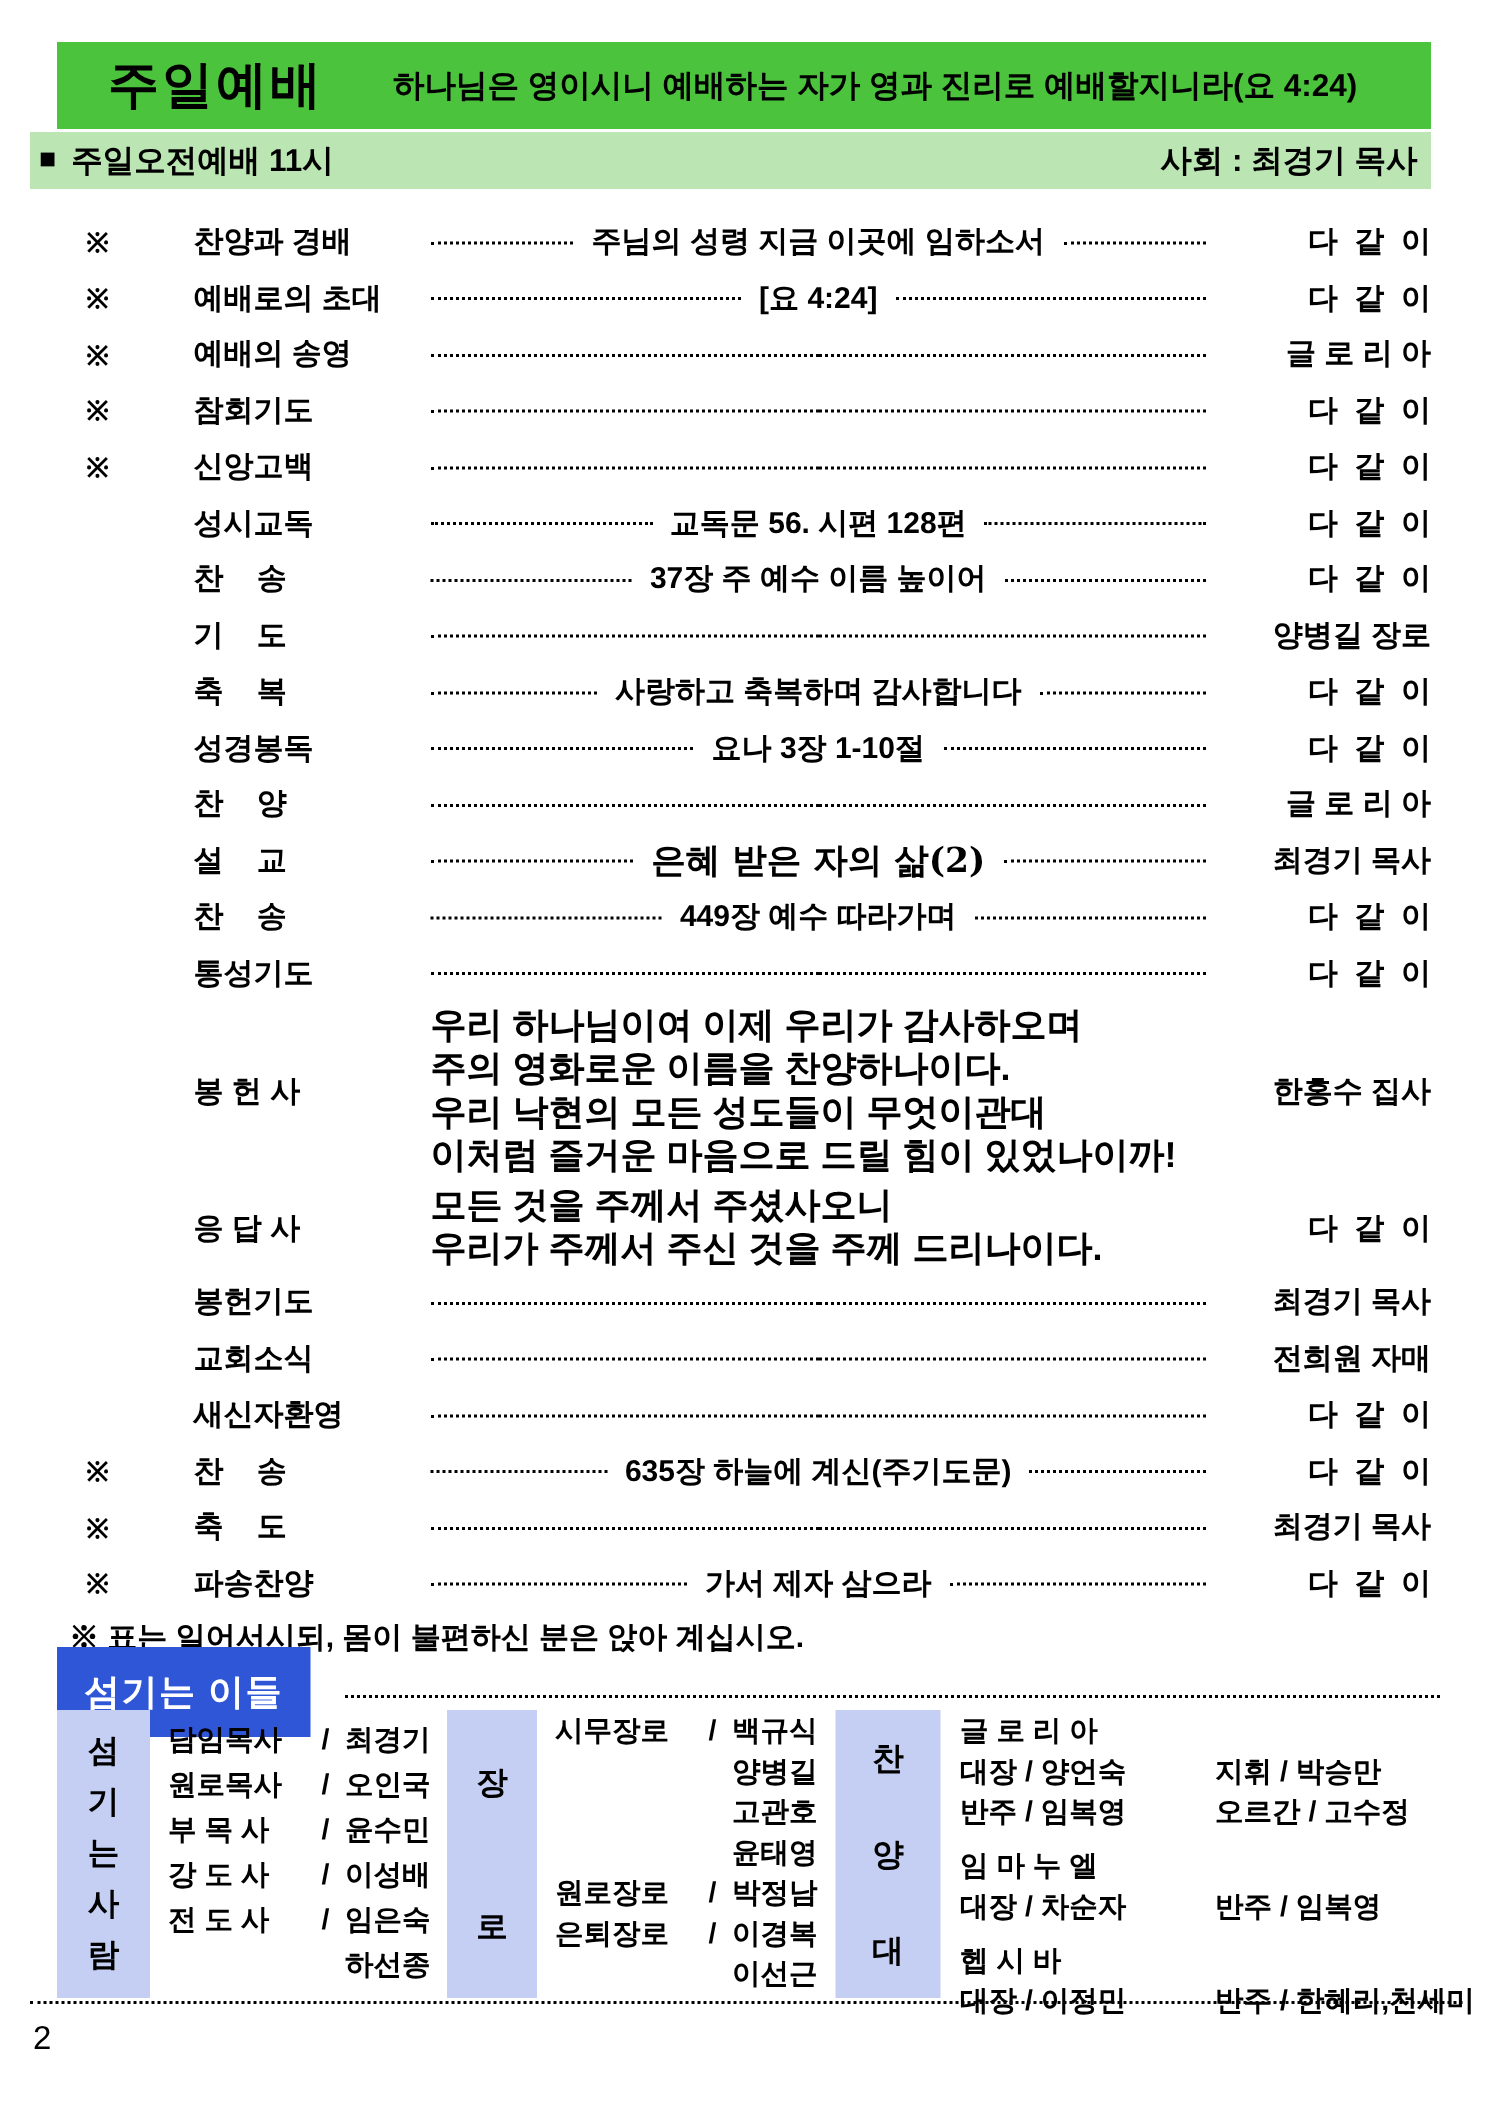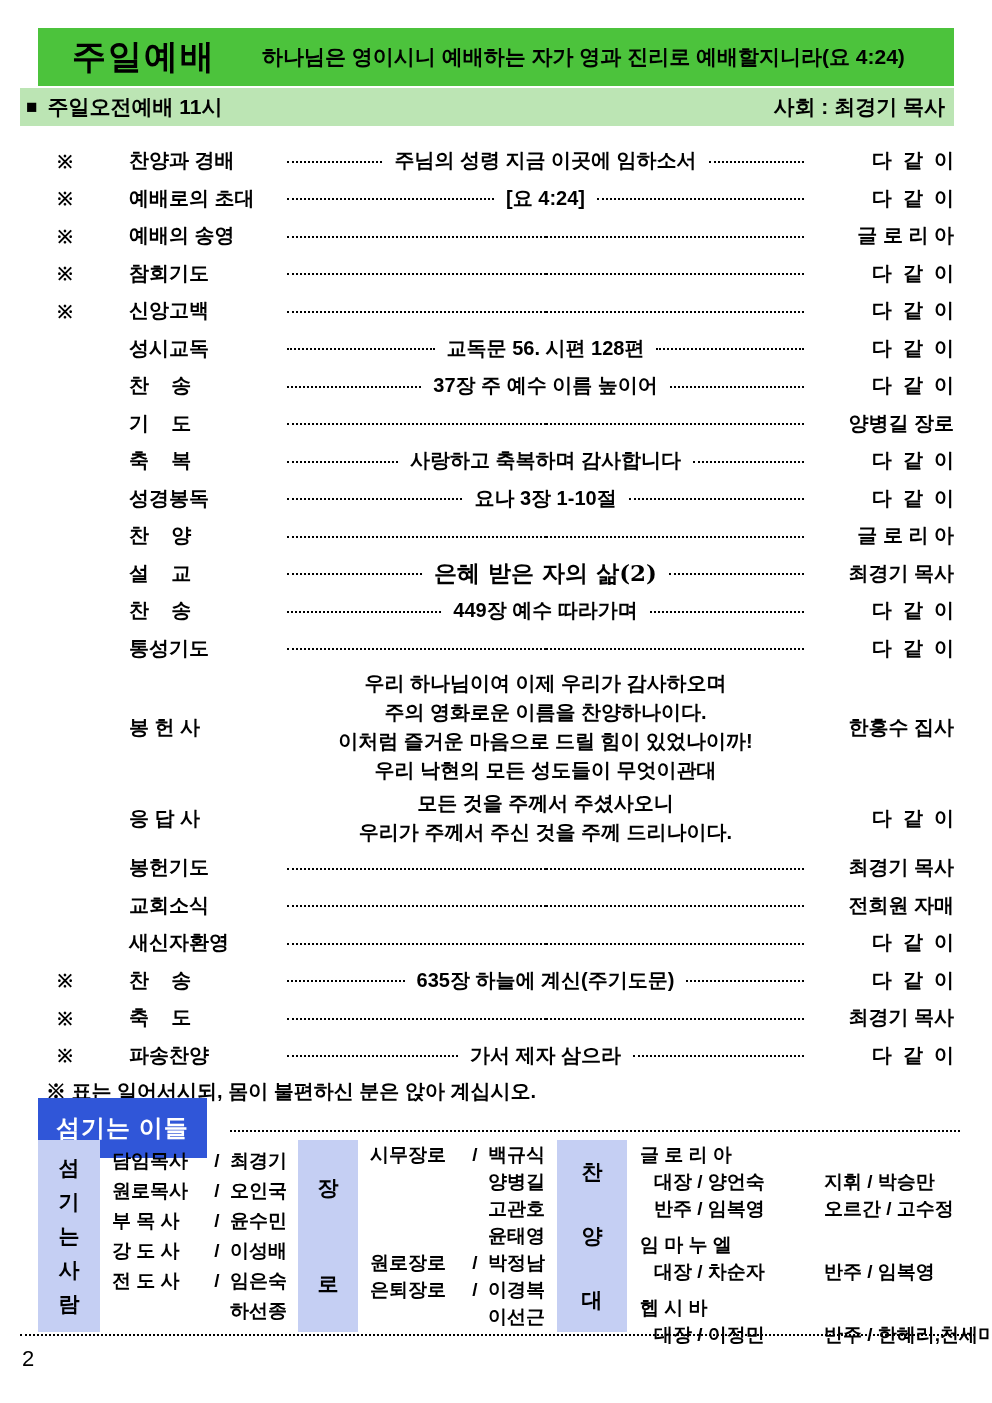--- a/index.html
+++ b/index.html
@@ -21,21 +21,21 @@
   .order{position:absolute;left:38px;top:142px;width:916px;}
   .row{display:flex;align-items:center;height:37.5px;font-size:20px;}
   .row.tall{height:auto;padding:2px 0;}
   .st{width:54px;text-align:center;font-size:18px;flex:none;}
   .nm{width:158px;white-space:pre;flex:none;margin-left:37px;}
   .ld{flex:1;align-self:center;border-bottom:2px dotted #000;height:0;margin-top:2px;}
   .ct{white-space:pre;padding:0 12px;text-align:center;}
   .ct:empty{display:none;}
   .ct.serif{font-family:"DejaVu Serif",serif;font-size:23px;}
   .rt{width:150px;text-align:right;white-space:pre;flex:none;}
-  .ml{flex:1;text-align:center;line-height:29px;font-size:20px;}
+  .ml{flex:1;line-height:29px;font-size:24px;}
   .footnote{margin-top:4px;margin-left:8px;font-size:20px;white-space:pre;}
 
   
   .serving-title{position:absolute;left:38px;top:1098px;height:36px;background:#3056d8;
                  color:#fff;font-size:24px;display:flex;align-items:center;
                  padding:12px 18px;letter-spacing:1px;white-space:pre;}
   .dotline-top{position:absolute;left:230px;top:1130px;width:730px;border-bottom:2px dotted #000;}
   .dotline-bottom{position:absolute;left:20px;top:1334px;width:955px;border-bottom:2px dotted #000;}
 
   .vcell{position:absolute;top:1140px;height:192px;background:#c5cff3;
@@ -49,21 +49,21 @@
   .col.c2{left:370px;top:1141px;line-height:27px;}
   .col.c3{left:640px;top:1141px;line-height:27px;}
   .prow{display:flex;}
   .r-role{width:92px;white-space:pre;}
   .r-sep{width:26px;text-align:center;white-space:pre;}
   .r-name{white-space:pre;}
   .choir-group{margin-top:0;}
   .choir-group + .choir-group{margin-top:9px;}
   .choir-title{white-space:pre;}
   .choir-line{display:flex;}
-  .cl-left{width:170px;white-space:pre;margin-left:14px;}
+  .cl-left{width:170px;white-space:pre;}
   .cl-right{white-space:pre;}
 
   .page-number{position:absolute;left:22px;top:1346px;font-size:22px;font-weight:400;}
 </style>
 </head>
 <body>
 
 <div class="page">
 
   <div class="green-band">
@@ -203,22 +203,22 @@
       <span class="ld"></span>
       <span class="rt">다  같  이</span>
     </div>
 
     <div class="row tall">
       <span class="st"></span>
       <span class="nm">봉 헌 사</span>
       <div class="ml">
         <div>우리 하나님이여 이제 우리가 감사하오며</div>
         <div>주의 영화로운 이름을 찬양하나이다.</div>
+        <div>우리 낙현의 모든 성도들이 무엇이관대</div>
         <div>이처럼 즐거운 마음으로 드릴 힘이 있었나이까!</div>
-        <div>우리 낙현의 모든 성도들이 무엇이관대</div>
       </div>
       <span class="rt">한홍수 집사</span>
     </div>
 
     <div class="row tall">
       <span class="st"></span>
       <span class="nm">응 답 사</span>
       <div class="ml">
         <div>모든 것을 주께서 주셨사오니</div>
         <div>우리가 주께서 주신 것을 주께 드리나이다.</div>

